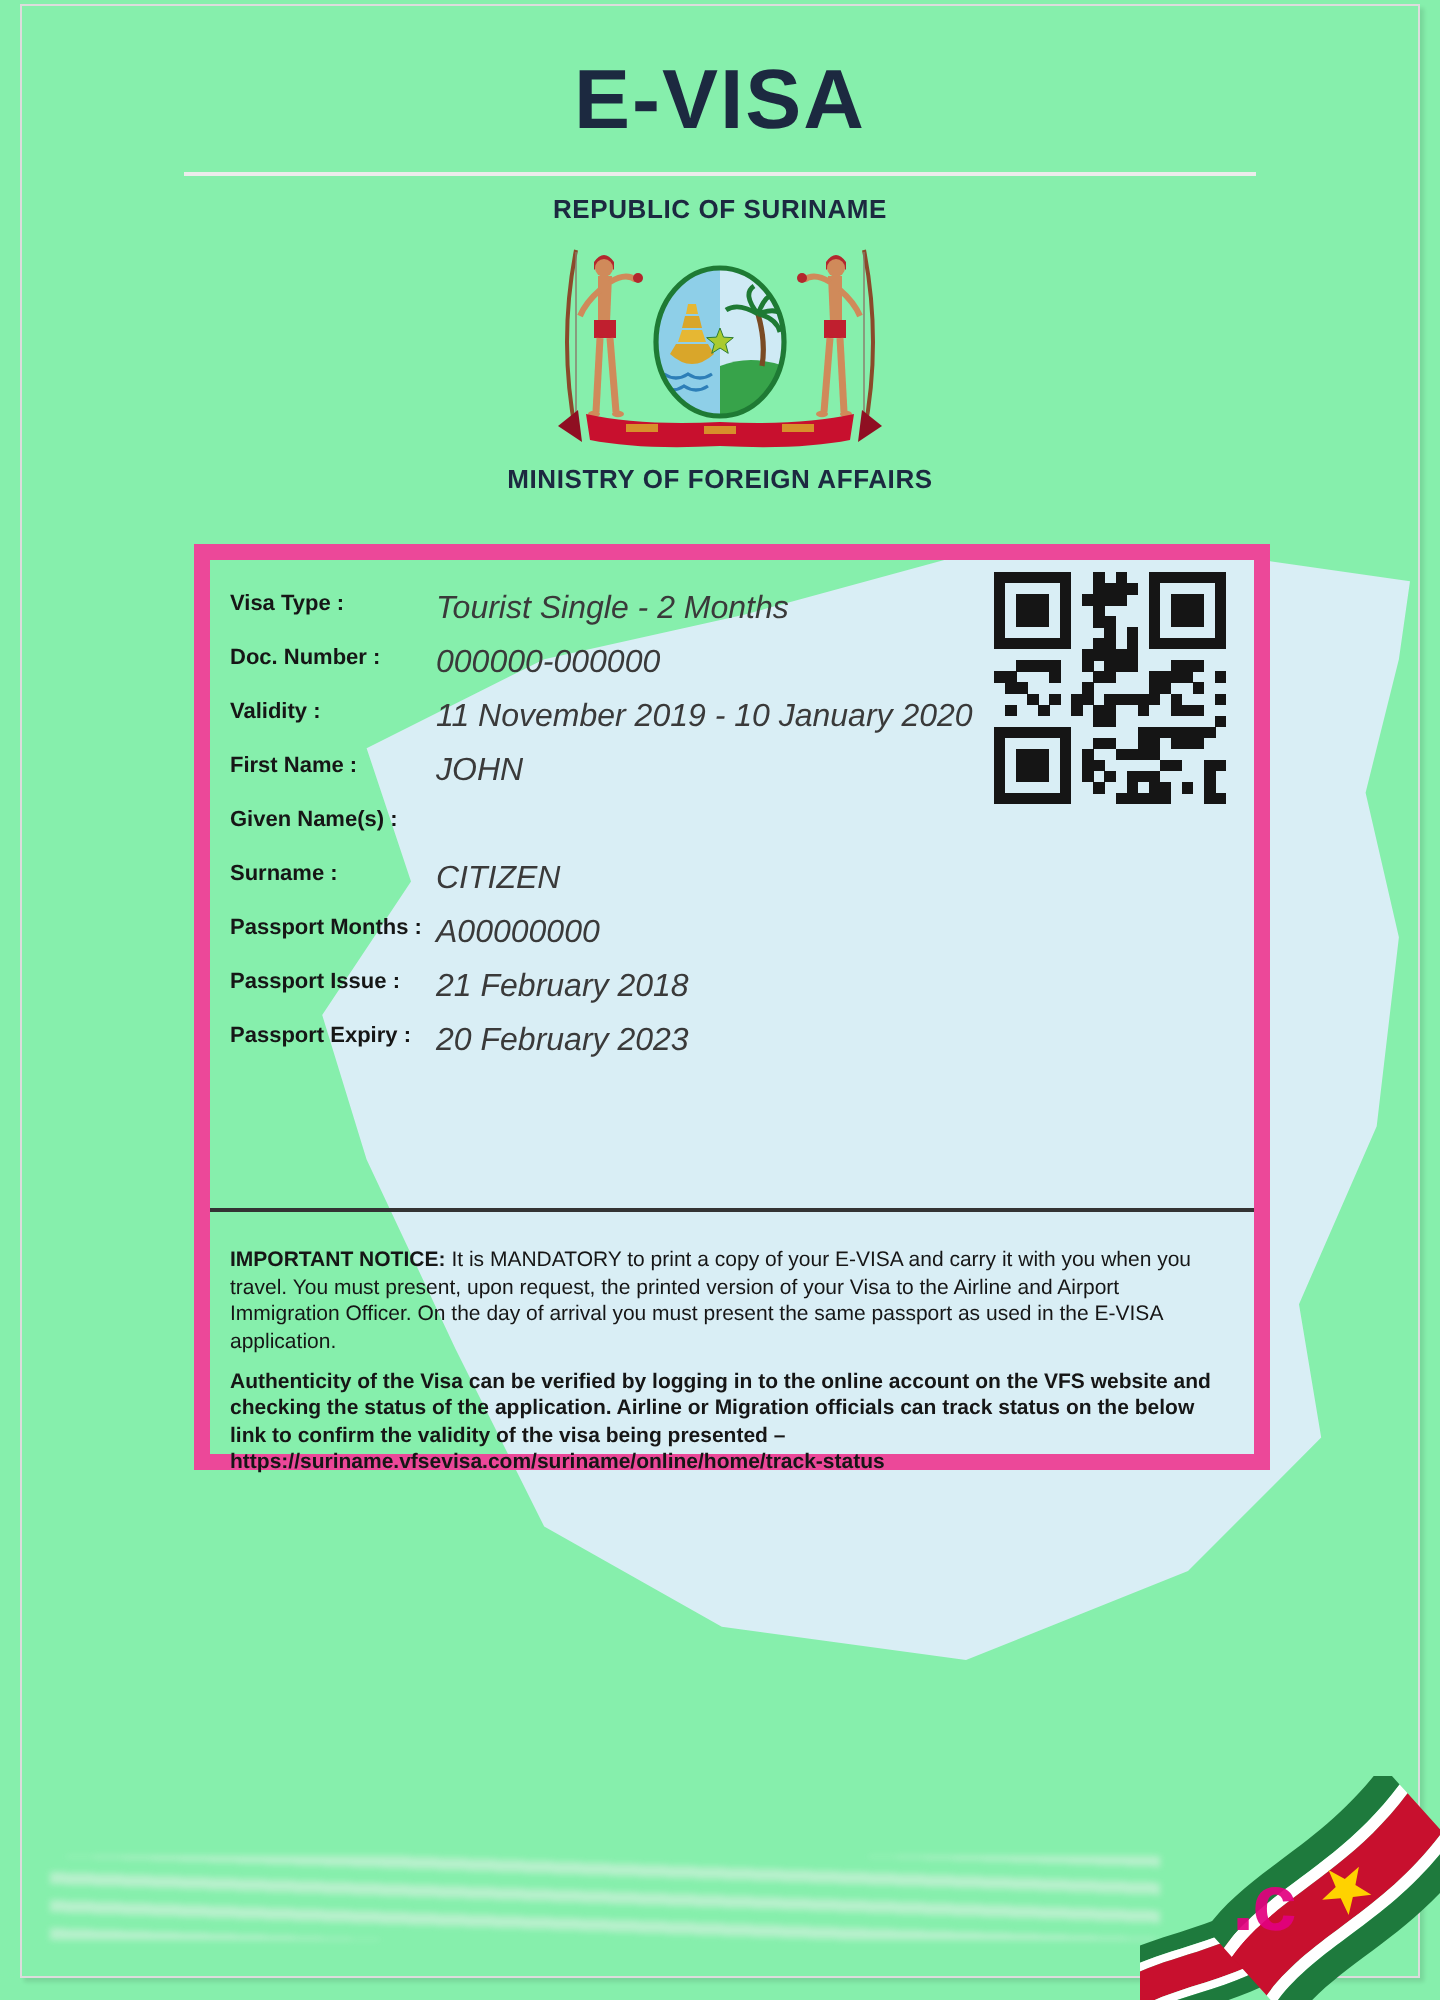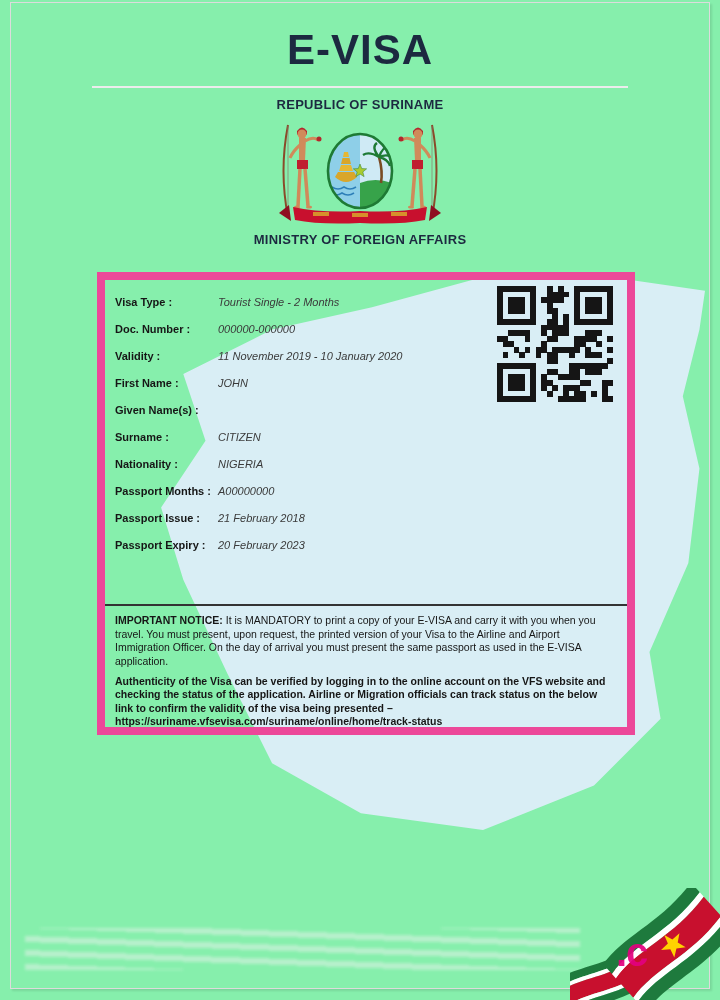--- a/index.html
+++ b/index.html
@@ -41,24 +41,24 @@
     position:absolute; left:97px; top:272px; width:522px; height:447px;
     border:8px solid #ec4899; z-index:2; background:transparent;
   }
   .fields{ padding:16px 0 0 10px; height:324px; box-sizing:border-box; }
   .field-row{ display:flex; height:27px; align-items:flex-start; }
   .field-label{
     width:98px; flex:0 0 98px; font-size:11px; font-weight:bold; color:#161616;
     white-space:nowrap;
   }
   .field-value{
-    margin-left:5px; font-size:11px; font-style:italic; color:#3a3a3a; white-space:nowrap;
+    margin-left:5px; font-size:16px; font-style:italic; color:#3a3a3a; white-space:nowrap;
   }
   .box-separator{ border-top:2px solid #333333; margin:0; }
-  .notice{ padding:8px 10px 0 10px; font-size:10.5px; line-height:1.3; color:#161616; }
+  .notice{ padding:18px 10px 0 10px; font-size:10.5px; line-height:1.3; color:#161616; }
   .notice p{ margin:0 0 6px 0; }
   .notice-heading{ font-weight:bold; margin-right:3px; }
   .notice-verify{ font-weight:bold; }
   .qr{ position:absolute; left:497px; top:286px; width:116px; height:116px; z-index:3; }
   .faint-smudge{
     position:absolute; left:25px; top:928px; width:555px; height:42px; z-index:1;
     background:repeating-linear-gradient(2deg,#f2f2f2 0 6px,transparent 6px 14px);
     opacity:.45; filter:blur(1.5px);
   }
   .flags{ position:absolute; right:-2px; bottom:-2px; width:152px; height:114px; z-index:5; }
@@ -169,24 +169,20 @@
         <span class="field-label">First Name :</span>
         <span class="field-value">JOHN</span>
       </div>
       <div class="field-row">
         <span class="field-label">Given Name(s) :</span>
         <span class="field-value"></span>
       </div>
       <div class="field-row">
         <span class="field-label">Surname :</span>
         <span class="field-value">CITIZEN</span>
-      </div>
-      <div class="field-row">
-        <span class="field-label">Nationality :</span>
-        <span class="field-value">NIGERIA</span>
       </div>
       <div class="field-row">
         <span class="field-label">Passport Months :</span>
         <span class="field-value">A00000000</span>
       </div>
       <div class="field-row">
         <span class="field-label">Passport Issue :</span>
         <span class="field-value">21 February 2018</span>
       </div>
       <div class="field-row">

